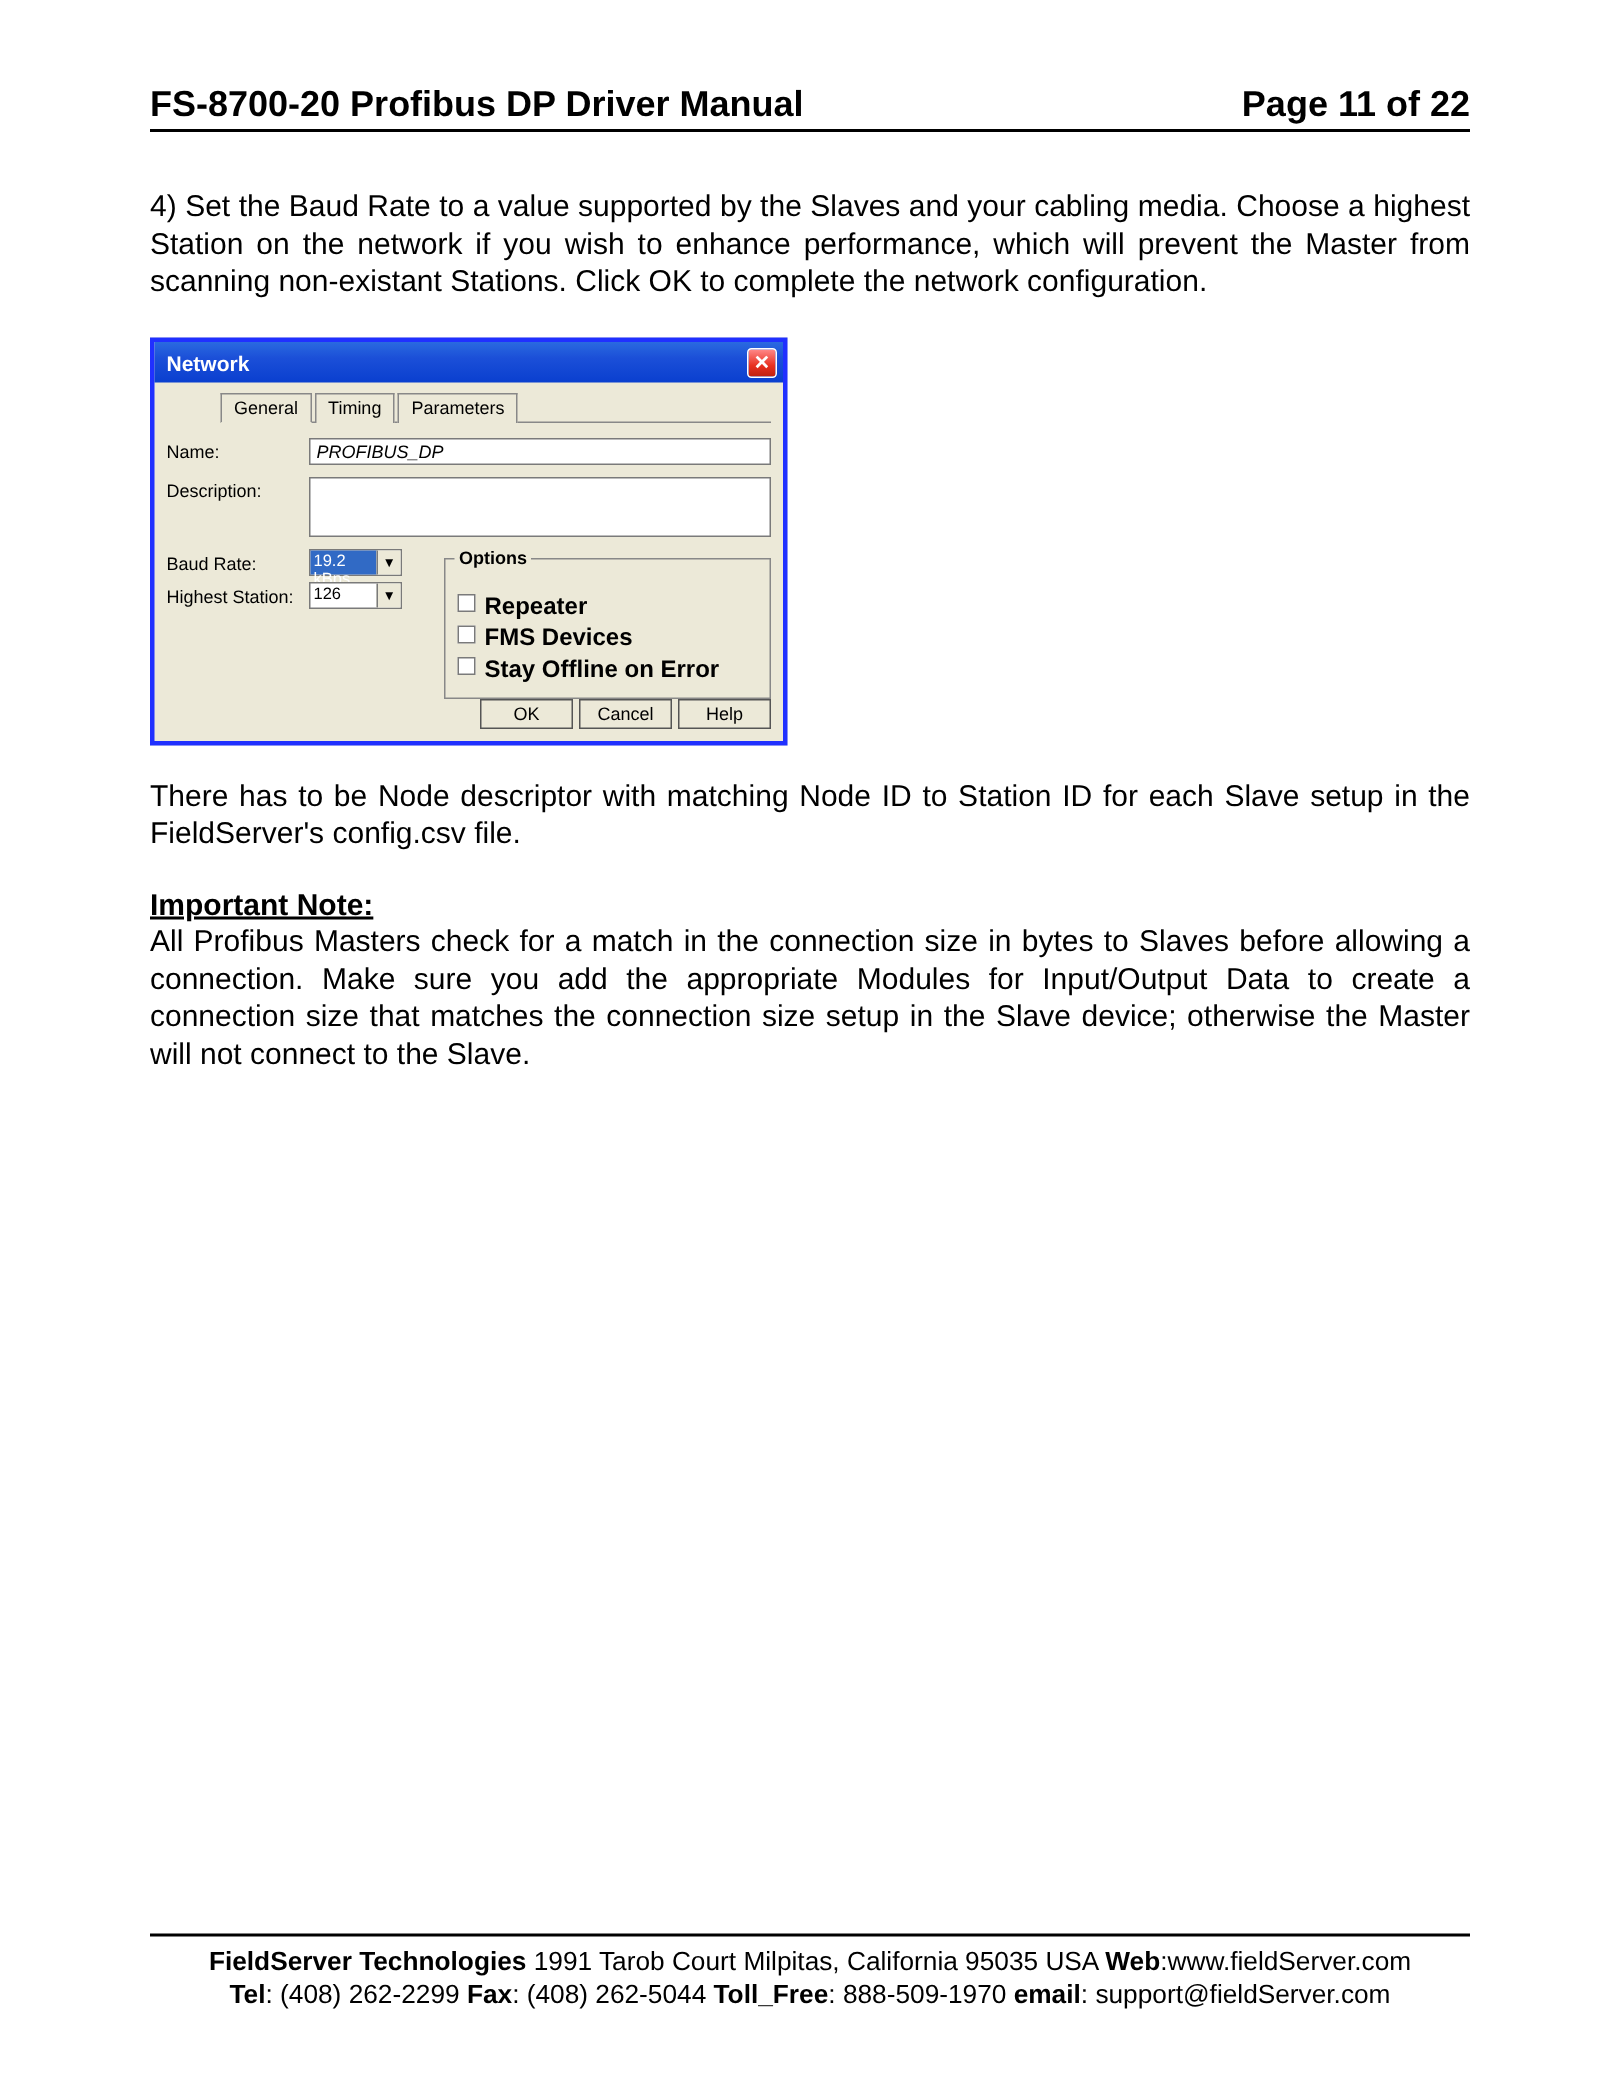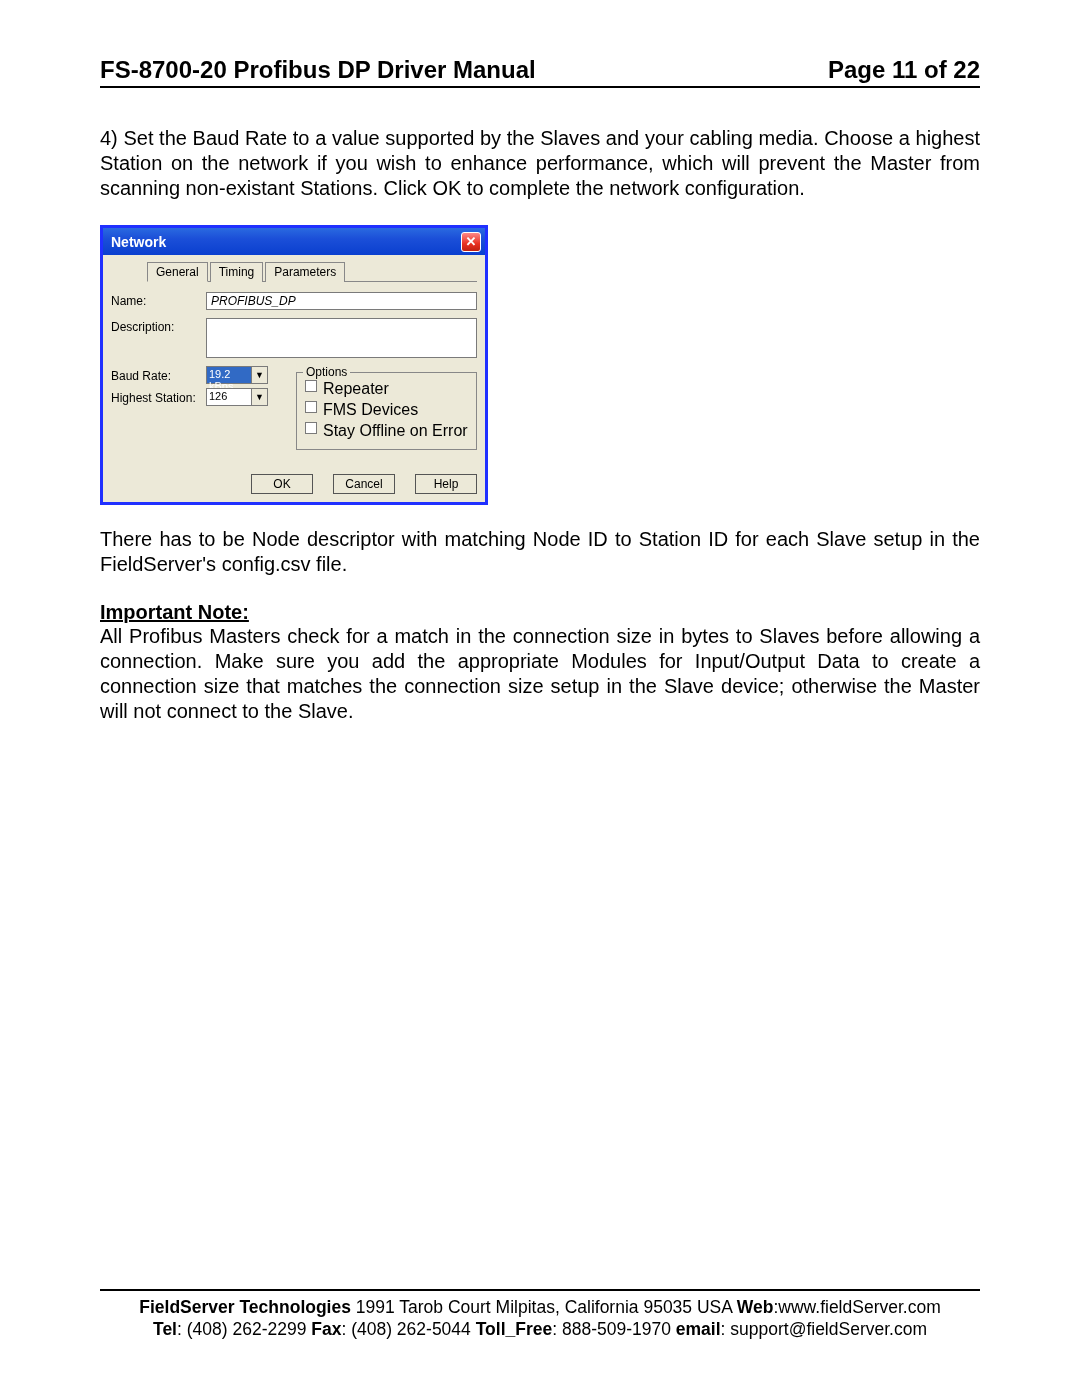--- a/index.html
+++ b/index.html
@@ -36,21 +36,21 @@
   }
   .important {
     font-weight: bold;
     text-decoration: underline;
     font-size: 20px;
     margin-top: 24px;
     margin-bottom: 0;
   }
   
   .dialog-wrapper {
-    width: 388px;
+    width: 425px;
     margin-bottom: 22px;
     border: 3px solid #2030ff;
     box-sizing: border-box;
     background: #ece9d8;
     font-family: Tahoma, Arial, sans-serif;
   }
   .titlebar {
     height: 27px;
     background: linear-gradient(to bottom, #2a6ae0 0%, #1b4fd8 40%, #0a3fcf 100%);
     color: #fff;
@@ -165,24 +165,25 @@
     width: 15px;
     background: #ece9d8;
     border-left: 1px solid #7a7a7a;
     display: flex;
     align-items: center;
     justify-content: center;
     font-size: 9px;
   }
   .groupbox {
     border: 1px solid #888;
-    padding: 4px 8px 6px 8px;
+    padding: 20px 8px 6px 8px;
     position: relative;
     margin-top: 6px;
     flex: 1;
+    font-weight: bold;
   }
   .groupbox-title {
     position: absolute;
     top: -8px;
     left: 6px;
     background: #ece9d8;
     padding: 0 3px;
     font-size: 12px;
   }
   .check-row {
@@ -195,22 +196,21 @@
     width: 12px;
     height: 12px;
     border: 1px solid #7a7a7a;
     background: #fff;
     margin-right: 6px;
     box-sizing: border-box;
   }
   .button-row {
     display: flex;
     justify-content: flex-end;
-    gap: 20px;
-    margin-top: 24px;
+    gap: 4px;
   }
   .dlg-btn {
     min-width: 62px;
     padding: 2px 8px;
     border: 1px solid #555;
     background: #ece9d8;
     font-size: 12px;
     text-align: center;
     box-sizing: border-box;
   }

